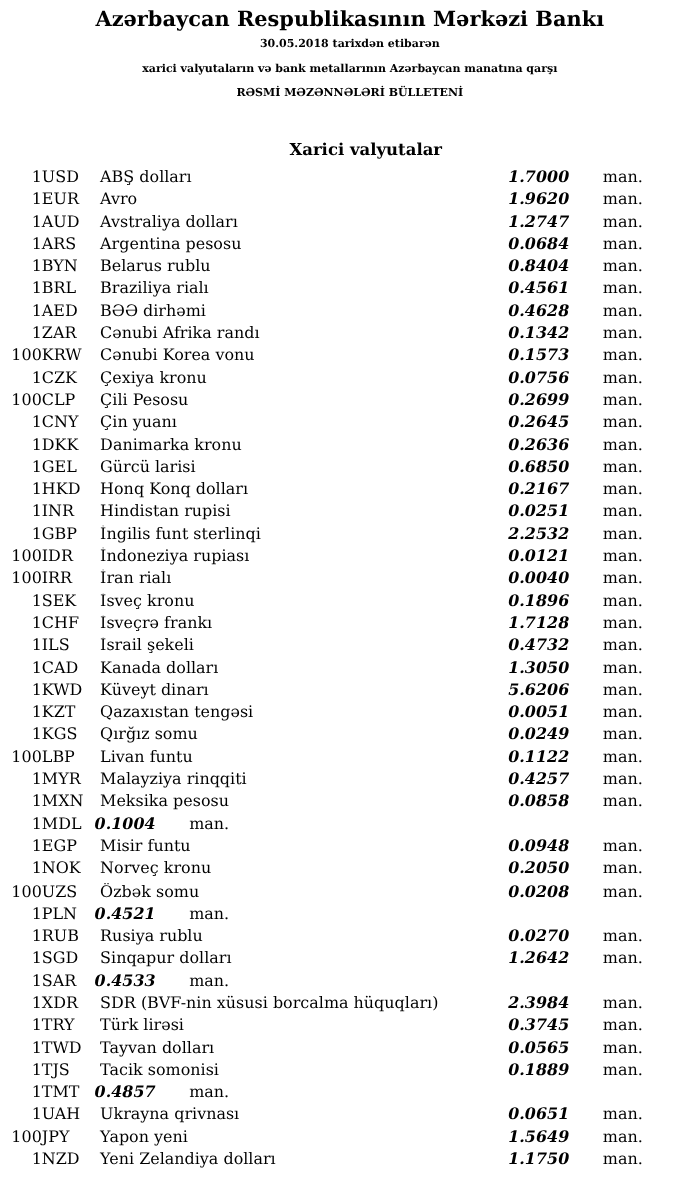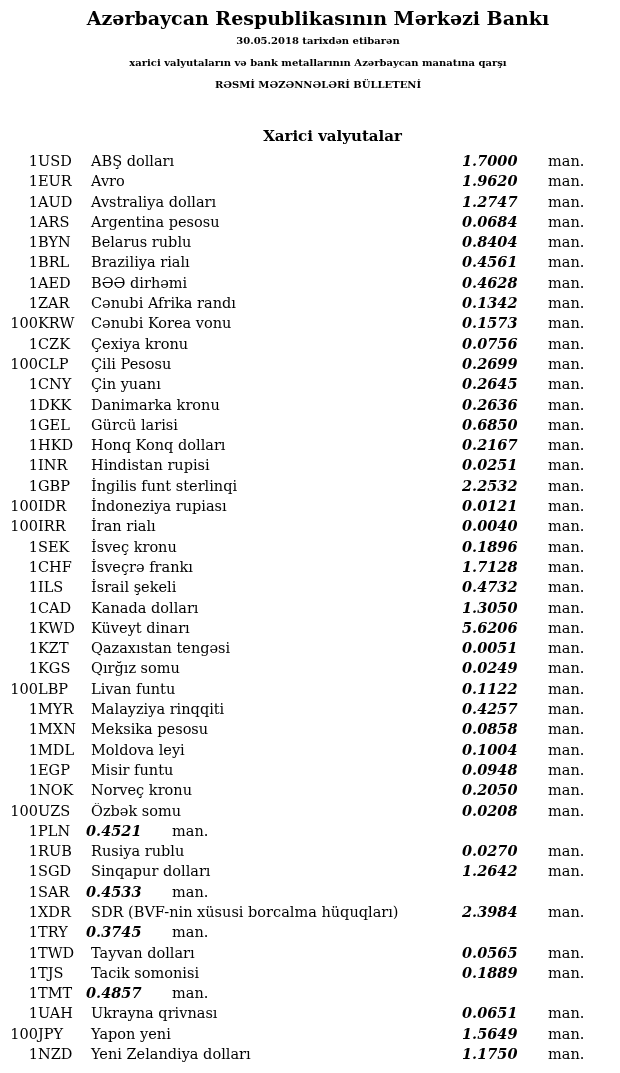--- a/index.html
+++ b/index.html
@@ -314,21 +314,20 @@
     <span class="qty">1</span>
     <span class="code">MXN</span>
     <span class="name">Meksika pesosu</span>
     <span class="rate">0.0858</span>
     <span class="unit">man.</span>
   </div>
 
   <div class="row">
     <span class="qty">1</span>
     <span class="code">MDL</span>
-    <span class="name">Moldova leyi</span>
     <span class="rate">0.1004</span>
     <span class="unit">man.</span>
   </div>
 
   <div class="row">
     <span class="qty">1</span>
     <span class="code">EGP</span>
     <span class="name">Misir funtu</span>
     <span class="rate">0.0948</span>
     <span class="unit">man.</span>
@@ -384,20 +383,21 @@
     <span class="qty">1</span>
     <span class="code">XDR</span>
     <span class="name">SDR (BVF-nin xüsusi borcalma hüquqları)</span>
     <span class="rate">2.3984</span>
     <span class="unit">man.</span>
   </div>
 
   <div class="row">
     <span class="qty">1</span>
     <span class="code">TRY</span>
+    <span class="name">Türk lirəsi</span>
     <span class="rate">0.3745</span>
     <span class="unit">man.</span>
   </div>
 
   <div class="row">
     <span class="qty">1</span>
     <span class="code">TWD</span>
     <span class="name">Tayvan dolları</span>
     <span class="rate">0.0565</span>
     <span class="unit">man.</span>

